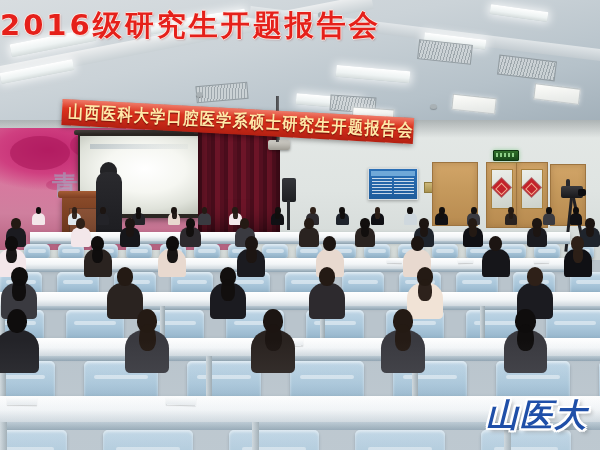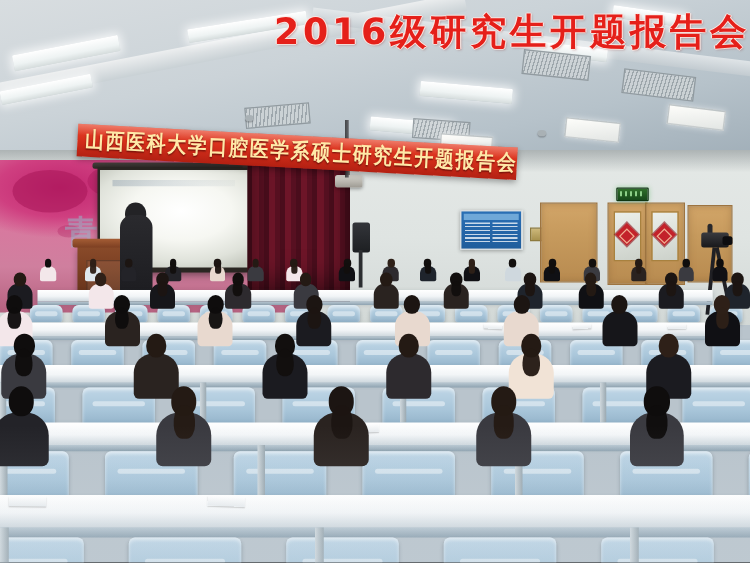--- a/index.html
+++ b/index.html
@@ -417,21 +417,21 @@
     width: 3px; height: 46px;
     background: linear-gradient(90deg,#2e2e30,#56565a);
     opacity: .85;
   }
 
   
   .title-wrap {
     position: absolute;
     left: 0; top: 8px;
     width: 600px;
-    text-align: right;
+    text-align: left;
     pointer-events: none;
   }
   .title-line {
     font-family: "DejaVu Sans", "Liberation Sans", sans-serif;
     font-weight: bold;
     color: #e5201a;
     font-size: 29px;
     line-height: 34px;
     letter-spacing: 3px;
     text-shadow:
@@ -872,14 +872,17 @@
   <div class="banner-pole"></div>
   <div class="banner">
     <div class="banner-sheen"></div>
     <div class="banner-text">山西医科大学口腔医学系硕士研究生开题报告会</div>
   </div>
 
   <div class="title-wrap">
     <div class="title-line">2016级研究生开题报告会</div>
   </div>
 
+  <div class="watermark">
+    <div class="watermark-text">山医大</div>
+  </div>
 
 </div>
 
 </body></html>

